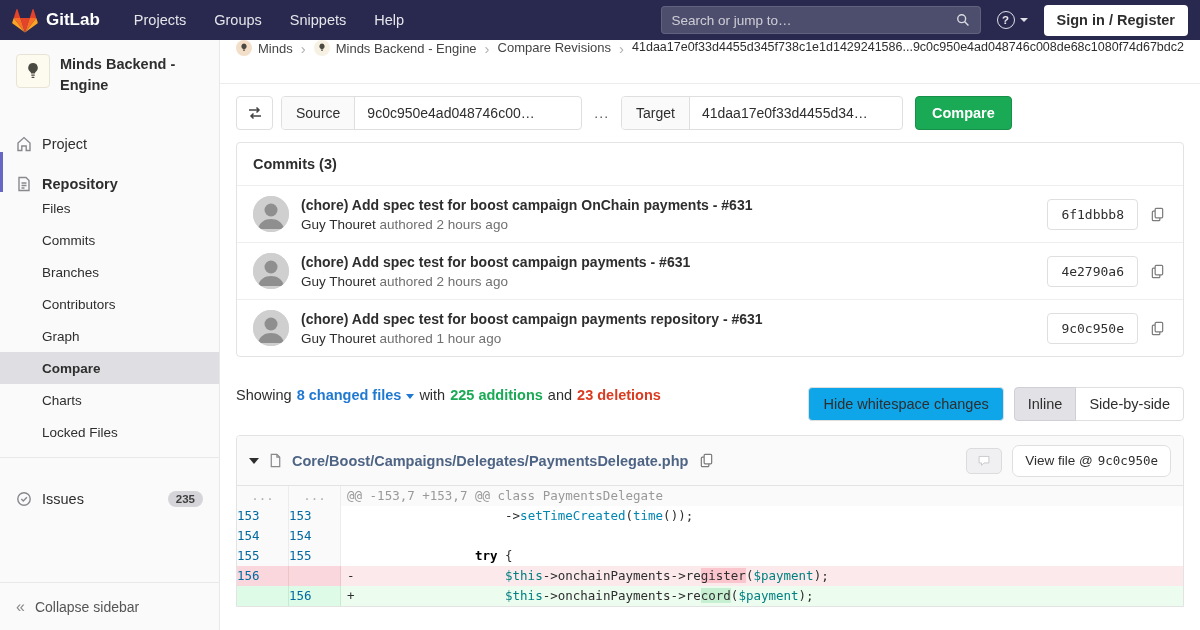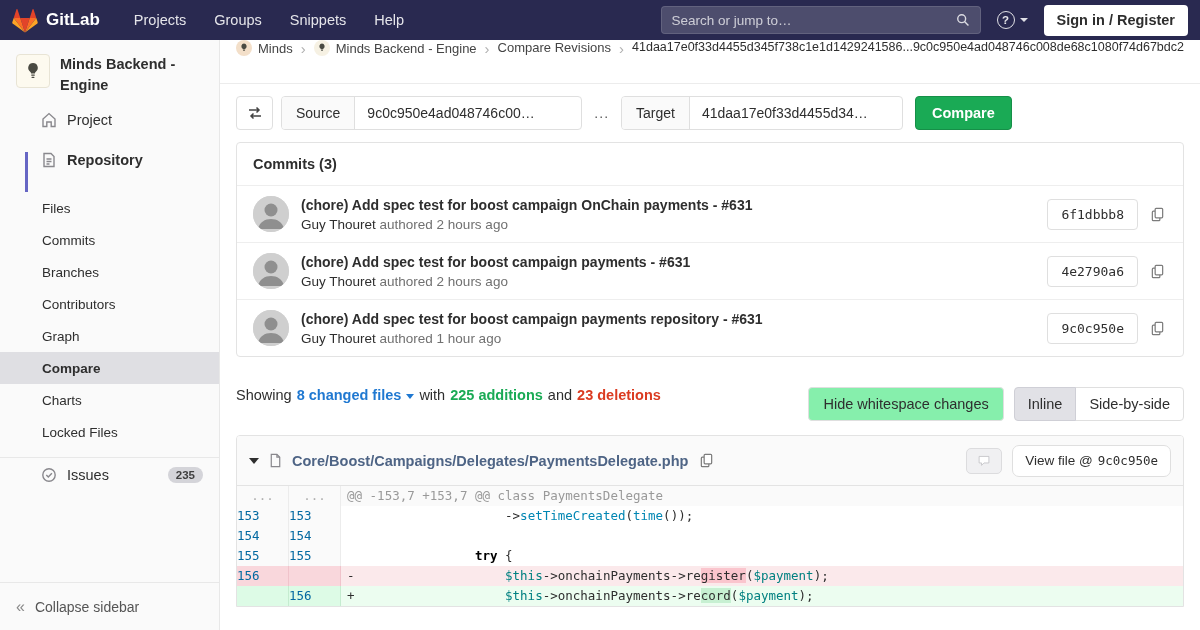--- a/index.html
+++ b/index.html
@@ -22,21 +22,21 @@
   .caret-dn { width:0; height:0; border-left:4px solid transparent; border-right:4px solid transparent; border-top:4px solid rgba(255,255,255,.85); }
   .signin-btn { background:#fff; color:#2e2e2e; border:none; border-radius:4px; height:31px; padding:0 13px; font-size:14.5px; font-weight:600; cursor:pointer; font-family:inherit; }
 
   
   .layout { display:flex; height:590px; }
   .sidebar { width:220px; background:#fafafa; border-right:1px solid #e8e8e8; position:relative; flex:none; }
   .context-header { display:flex; gap:10px; padding:14px 14px 12px 16px; align-items:flex-start; cursor:pointer; }
   .project-avatar { width:34px; height:34px; border-radius:4px; background:#fdfaef; border:1px solid #e8e4d5; display:grid; place-items:center; flex:none; }
   .project-title { font-size:14.5px; font-weight:600; color:#2e2e2e; line-height:1.45; }
   .menu { margin-top:4px; }
-  .menu-item { height:40px; display:flex; align-items:flex-start; gap:10px; padding:0 16px; font-size:14.5px; color:#2e2e2e; cursor:pointer;margin-left:25px; }
+  .menu-item { height:40px; display:flex; align-items:flex-end; gap:10px; padding:0 16px; font-size:14.5px; color:#2e2e2e; cursor:pointer; }
   .menu-item.active-parent { border-left:3px solid #6666c4; padding-left:13px; font-weight:600; }
   .micon { width:16px; height:16px; flex:none; display:grid; place-items:center; }
   .subitem { height:32px; display:flex; align-items:center; padding-left:42px; font-size:13.5px; color:#2e2e2e; cursor:pointer; }
   .subitem.active { background:#dfdfe3; font-weight:600; }
   .section-divider { height:1px; background:#e8e8e8; margin:9px 0; }
   .badge { margin-left:auto; background:#d4d4d9; color:#3f3f3f; border-radius:9px; padding:2px 8px; font-size:11.5px; font-weight:600; }
   .collapse-row { position:absolute; bottom:0; left:0; right:0; height:48px; border-top:1px solid #e8e8e8; display:flex; align-items:center; gap:10px; padding:0 16px; color:#555; font-size:14px; cursor:pointer; background:#fafafa; }
   .dbl-chev { color:#8a8a8a; font-size:16px; line-height:1; }
 
   
@@ -74,21 +74,21 @@
   .c-right { display:flex; align-items:center; gap:10px; flex:none;padding-left:44px; }
   .sha-chip { border:1px solid #dfdfdf; border-radius:4px; padding:7px 13px; font-family:"DejaVu Sans Mono","Liberation Mono",monospace; font-size:13px; color:#2e2e2e; background:#fff; cursor:pointer; }
   .copy-btn { background:none; border:none; cursor:pointer; padding:2px; display:grid; place-items:center; }
 
   .summary-row { display:flex; align-items:flex-start; margin:30px 0 14px; font-size:14.5px; color:#2e2e2e; gap:5px; }
   .files-link { color:var(--link-blue,#1f78d1); font-weight:600; cursor:pointer; display:flex; align-items:center; gap:5px; }
   .files-caret { width:0; height:0; border-left:4px solid transparent; border-right:4px solid transparent; border-top:5px solid var(--link-blue,#1f78d1); margin-top:2px; }
   .adds { color:var(--accent-green,#1aaa55); font-weight:700; }
   .dels { color:var(--deletion-red,#db3b21); font-weight:700; }
   .summary-actions { margin-left:auto; display:flex; align-items:center; gap:10px; }
-  .btn-plain { height:34px; padding:0 14px; border:1px solid #dfdfdf; border-radius:4px; background:#86efac; font-size:14.5px; color:#2e2e2e; cursor:pointer; font-family:inherit; }
+  .btn-plain { height:34px; padding:0 14px; border:1px solid #dfdfdf; border-radius:4px; background:#0ea5e9; font-size:14.5px; color:#2e2e2e; cursor:pointer; font-family:inherit; }
   .seg { display:flex; }
   .seg-btn { height:34px; padding:0 13px; border:1px solid #dfdfdf; background:#fff; font-size:14.5px; color:#2e2e2e; cursor:pointer; font-family:inherit; }
   .seg-btn:first-child { border-radius:4px 0 0 4px; }
   .seg-btn:last-child { border-radius:0 4px 4px 0; margin-left:-1px; }
   .seg-btn.active { background:#e1e1e6; border-color:#cfcfd6; position:relative; }
 
   .diff-panel { border:1px solid #e3e3e3; border-radius:4px 4px 0 0; overflow:hidden; }
   .diff-head { height:50px; background:#fafafa; border-bottom:1px solid #e3e3e3; display:flex; align-items:center; padding:0 12px; gap:9px; }
   .tri-dn { width:0; height:0; border-left:5px solid transparent; border-right:5px solid transparent; border-top:6px solid #2e2e2e; cursor:pointer; }
   .file-path { font-size:14.5px; font-weight:600; color:#4e6485; cursor:pointer; }

